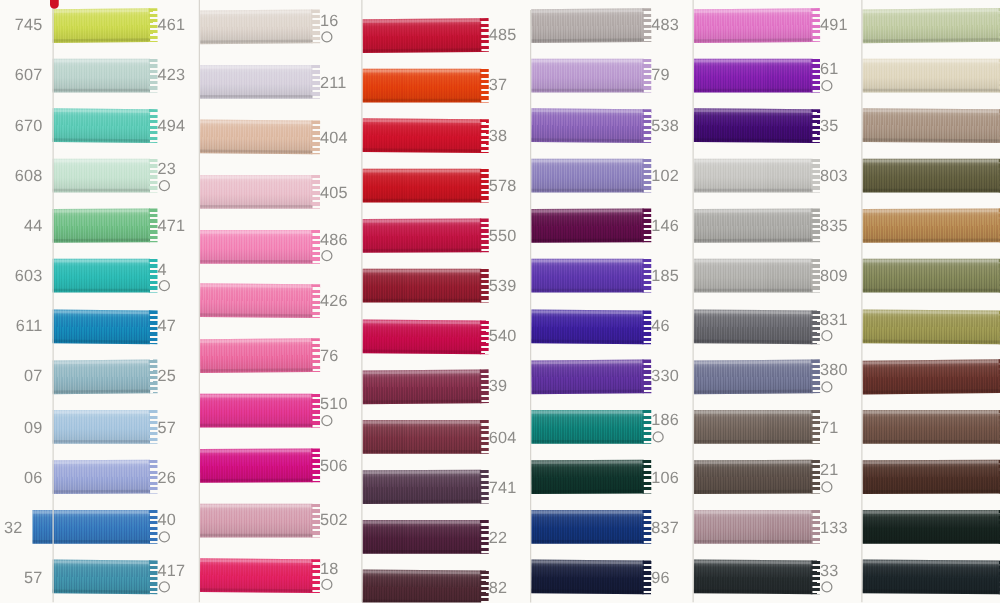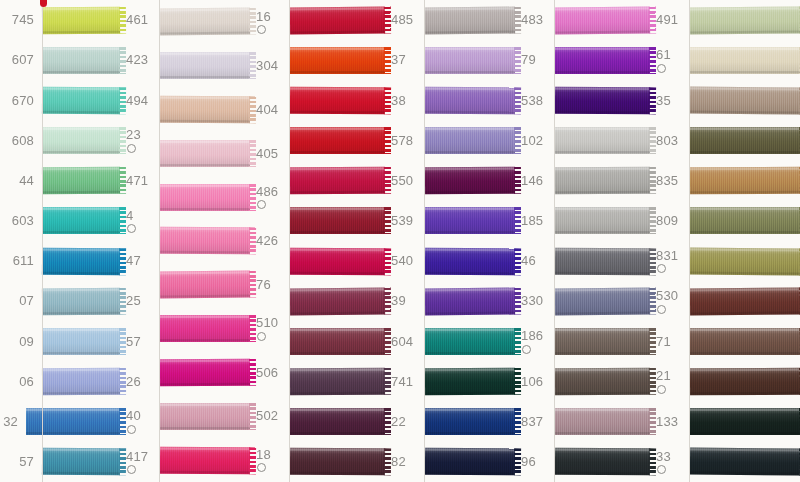--- a/index.html
+++ b/index.html
@@ -7,21 +7,21 @@
     width: 800px; height: 482px;
     overflow: hidden;
     background: #fbfaf7;
     font-family: "Liberation Sans", sans-serif;
   }
   #sheet {
     position: relative;
     width: 800px; height: 482px;
     background: #fbfaf7;
     display: flex;
-    align-items: flex-end;
+    align-items: center;
   }
   .red-tick {
     position: absolute;
     left: 40px; top: 0;
     width: 7px; height: 7px;
     background: #cf1024;
     border-radius: 0 0 50% 50%;
     z-index: 40;
   }
   
@@ -305,21 +305,21 @@
             <span class="dot"></span>
           </div>
         </div>
         <div class="row ">
           <div class="swatch-wrap">
             <div class="ribbon" style="background-color: rgb(213, 207, 219); color: rgb(213, 207, 219);">
               <span class="serr" style="color: rgb(213, 207, 219);"></span>
             </div>
           </div>
           <div class="lbl lbl-right">
-            <span class="num">304</span>
+            <span class="num">211</span>
           </div>
         </div>
         <div class="row tilt-b">
           <div class="swatch-wrap">
             <div class="ribbon" style="background-color: rgb(221, 185, 162); color: rgb(221, 185, 162);">
               <span class="serr" style="color: rgb(221, 185, 162);"></span>
             </div>
           </div>
           <div class="lbl lbl-right">
             <span class="num">404</span>
@@ -736,21 +736,21 @@
             <span class="dot"></span>
           </div>
         </div>
         <div class="row tilt-a">
           <div class="swatch-wrap">
             <div class="ribbon" style="background-color: rgb(109, 113, 144); color: rgb(109, 113, 144);">
               <span class="serr" style="color: rgb(109, 113, 144);"></span>
             </div>
           </div>
           <div class="lbl lbl-right">
-            <span class="num">530</span>
+            <span class="num">380</span>
             <span class="dot"></span>
           </div>
         </div>
         <div class="row ">
           <div class="swatch-wrap">
             <div class="ribbon" style="background-color: rgb(109, 96, 88); color: rgb(109, 96, 88);">
               <span class="serr" style="color: rgb(109, 96, 88);"></span>
             </div>
           </div>
           <div class="lbl lbl-right">

